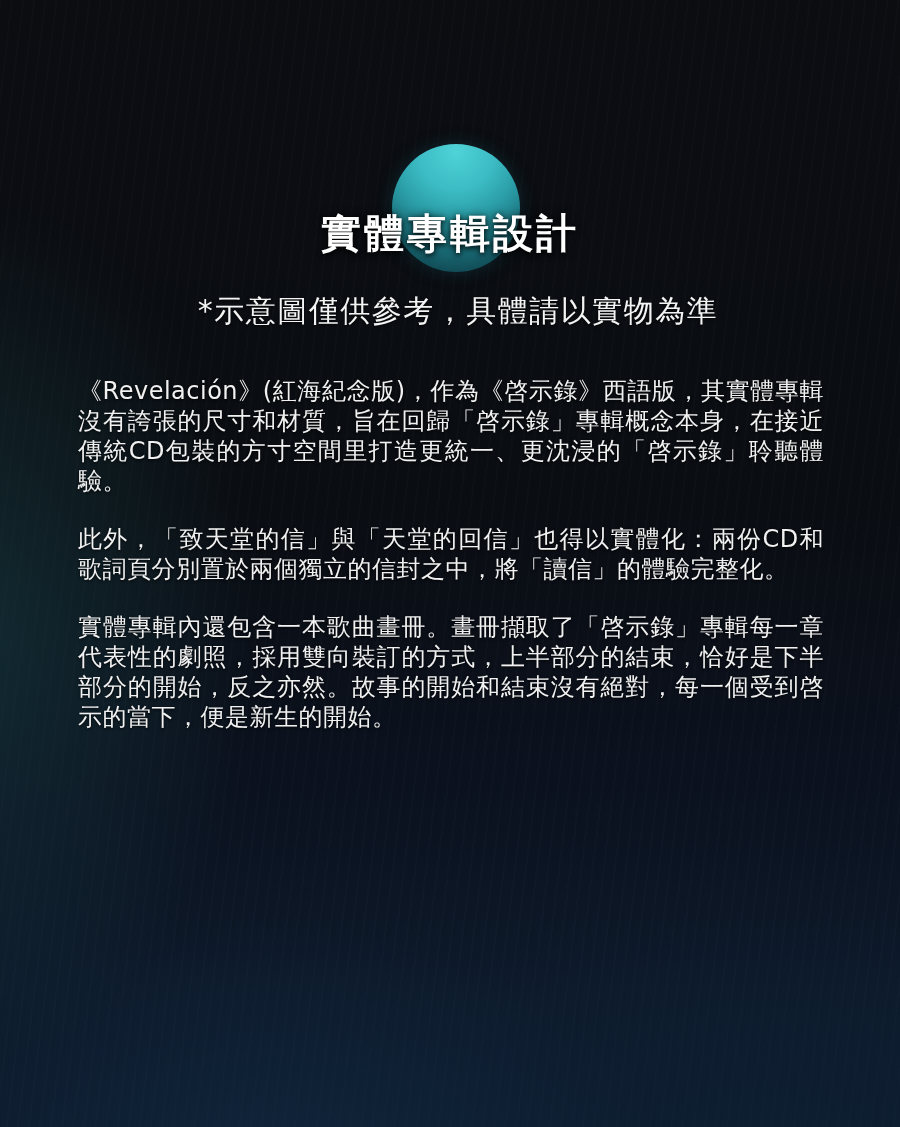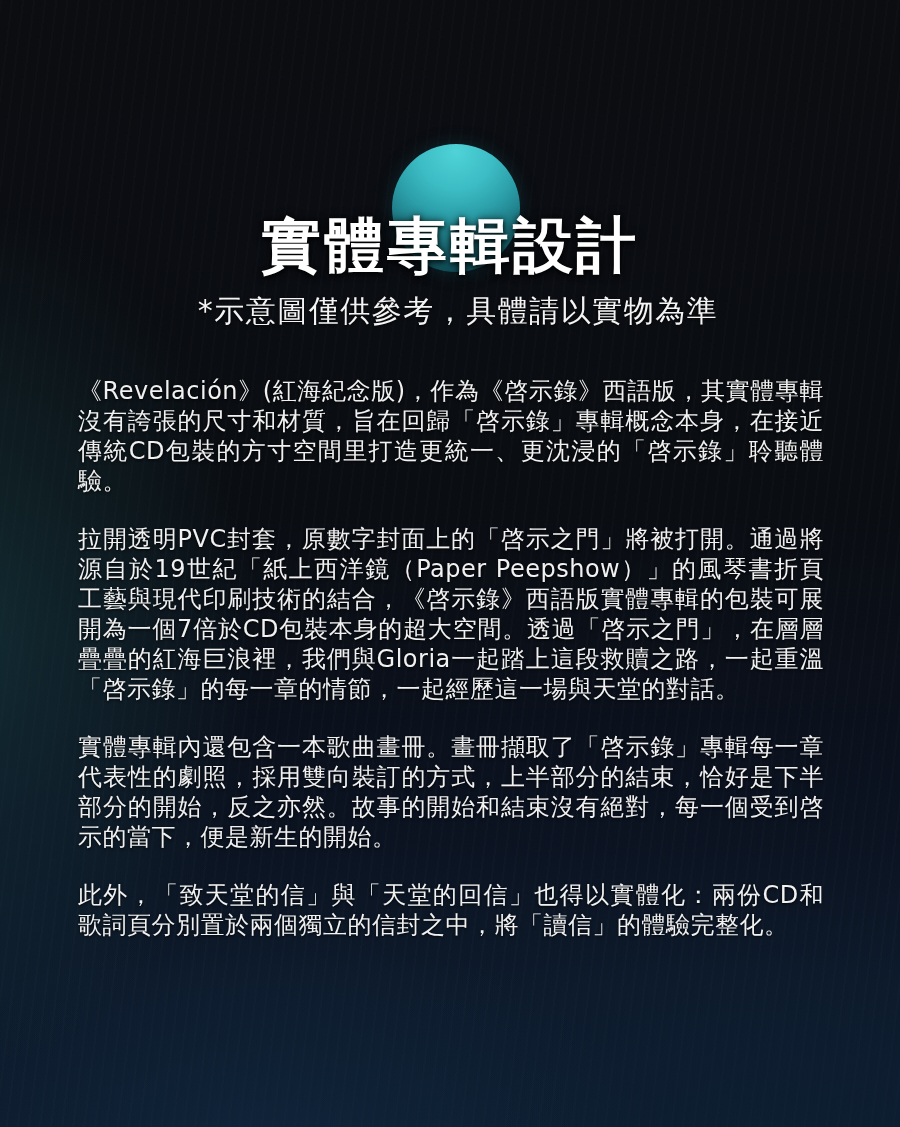--- a/index.html
+++ b/index.html
@@ -37,21 +37,21 @@
     box-shadow: 0 0 18px rgba(20, 90, 100, 0.35);
   }
 
   .header-title {
     position: absolute;
     top: 206px;
     left: 0;
     width: 100%;
     text-align: center;
     color: #ffffff;
-    font-size: 60px;
+    font-size: 40px;
     font-weight: 800;
     letter-spacing: 3px;
     text-shadow: 0 0 10px rgba(0,0,0,0.65), 0 2px 5px rgba(0,0,0,0.8);
     white-space: nowrap;
   }
 
   .header-disclaimer {
     position: absolute;
     top: 291px;
     left: 8px;
@@ -92,18 +92,17 @@
 <div class="canvas">
 
   <div class="sphere"></div>
 
   <h1 class="header-title">實體專輯設計</h1>
 
   <div class="header-disclaimer">*示意圖僅供參考，具體請以實物為準</div>
 
   <div class="content">
     <p>《Revelación》(紅海紀念版)，作為《啓示錄》西語版，其實體專輯沒有誇張的尺寸和材質，旨在回歸「啓示錄」專輯概念本身，在接近傳統CD包裝的方寸空間里打造更統一、更沈浸的「啓示錄」聆聽體驗。</p>
-    <p>拉開透明PVC封套，原數字封面上的「啓示之門」將被打開。通過將源自於19世紀「紙上西洋鏡（Paper Peepshow）」的風琴書折頁工藝與現代印刷技術的結合，《啓示錄》西語版實體專輯的包裝可展開為一個7倍於CD包裝本身的超大空間。透過「啓示之門」，在層層疊疊的紅海巨浪裡，我們與Gloria一起踏上這段救贖之路，一起重溫「啓示錄」的每一章的情節，一起經歷這一場與天堂的對話。</p>
+    <p>此外，「致天堂的信」與「天堂的回信」也得以實體化：兩份CD和歌詞頁分別置於兩個獨立的信封之中，將「讀信」的體驗完整化。</p>
     <p>實體專輯內還包含一本歌曲畫冊。畫冊擷取了「啓示錄」專輯每一章代表性的劇照，採用雙向裝訂的方式，上半部分的結束，恰好是下半部分的開始，反之亦然。故事的開始和結束沒有絕對，每一個受到啓示的當下，便是新生的開始。</p>
-    <p>此外，「致天堂的信」與「天堂的回信」也得以實體化：兩份CD和歌詞頁分別置於兩個獨立的信封之中，將「讀信」的體驗完整化。</p>
   </div>
 
 </div>
 
 </body></html>

